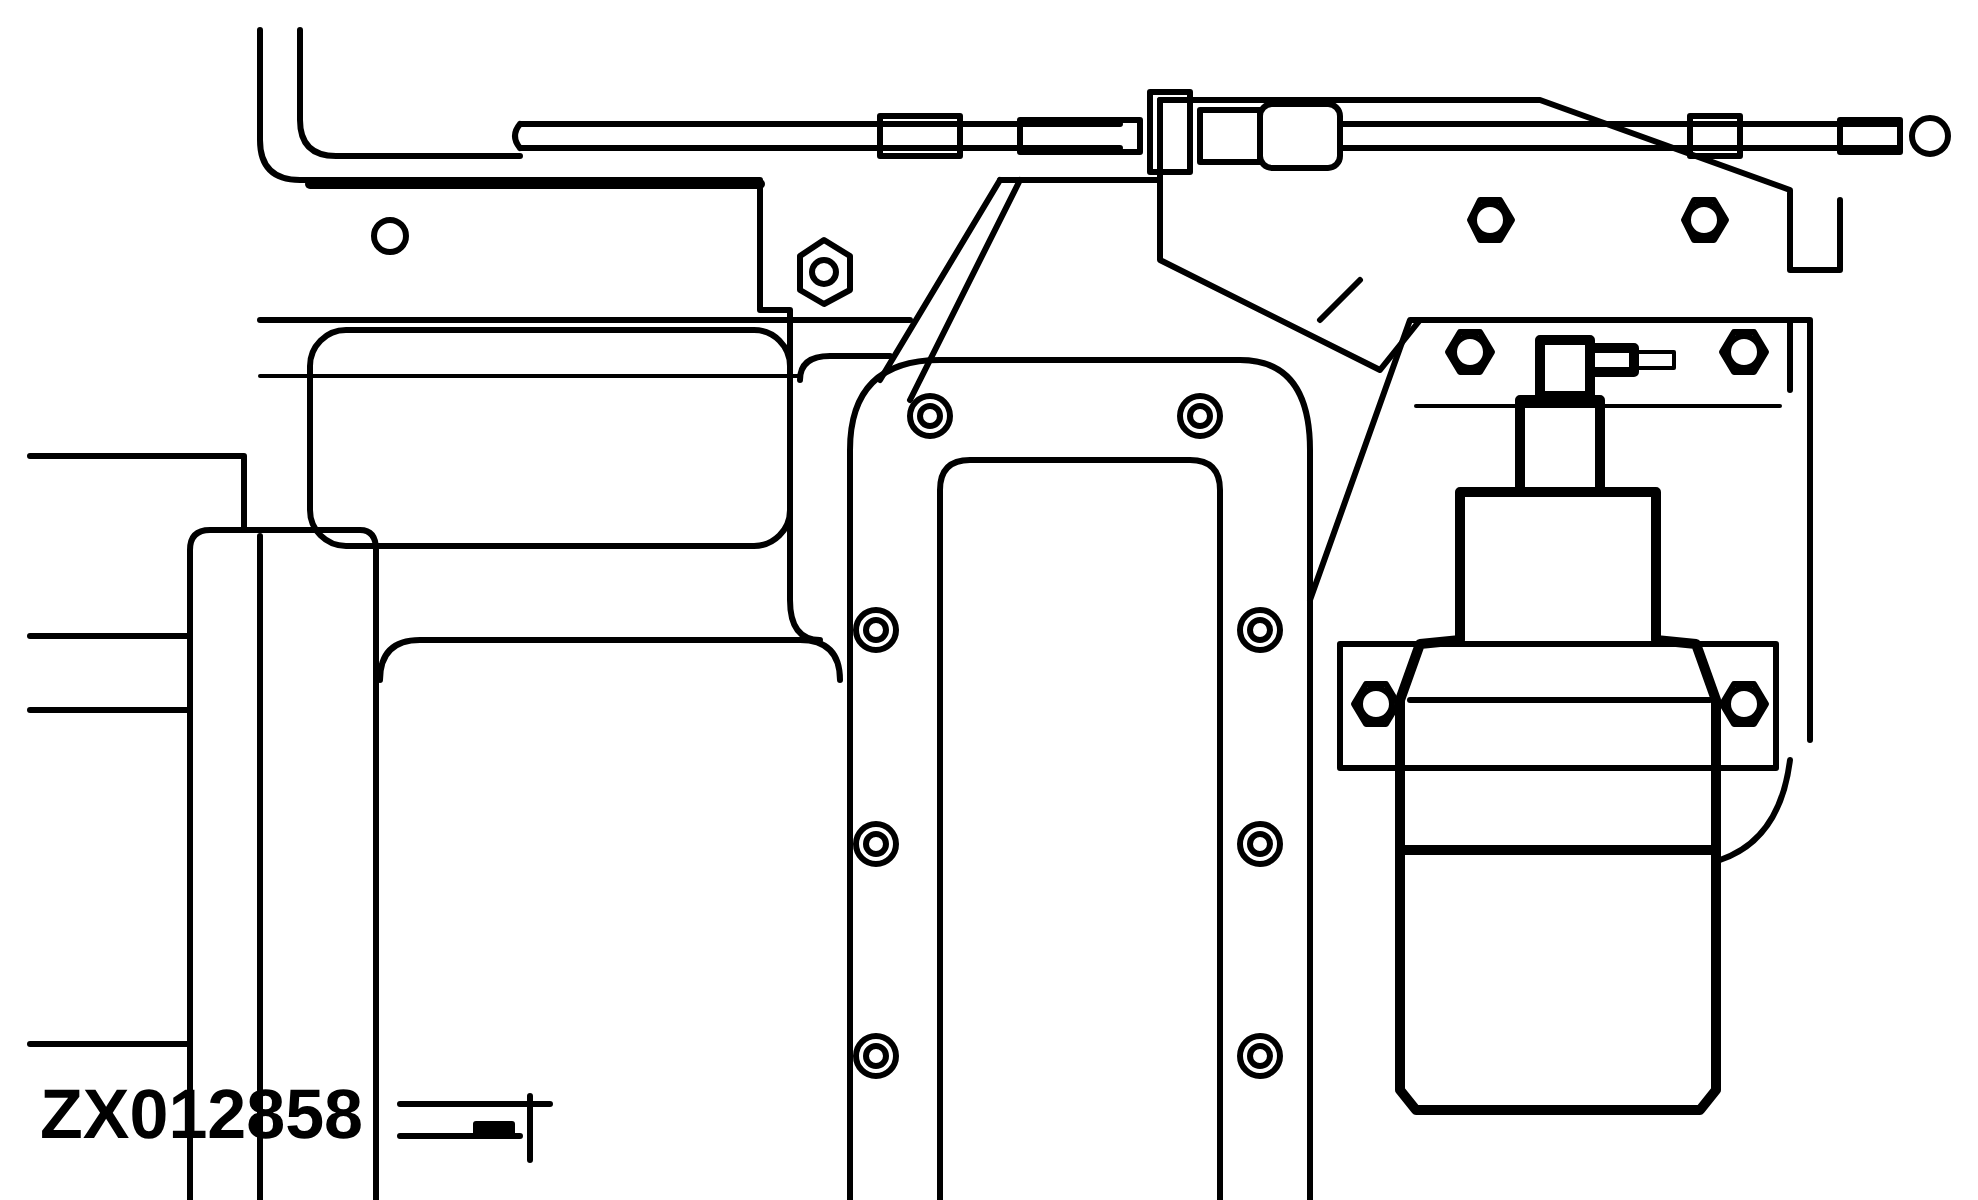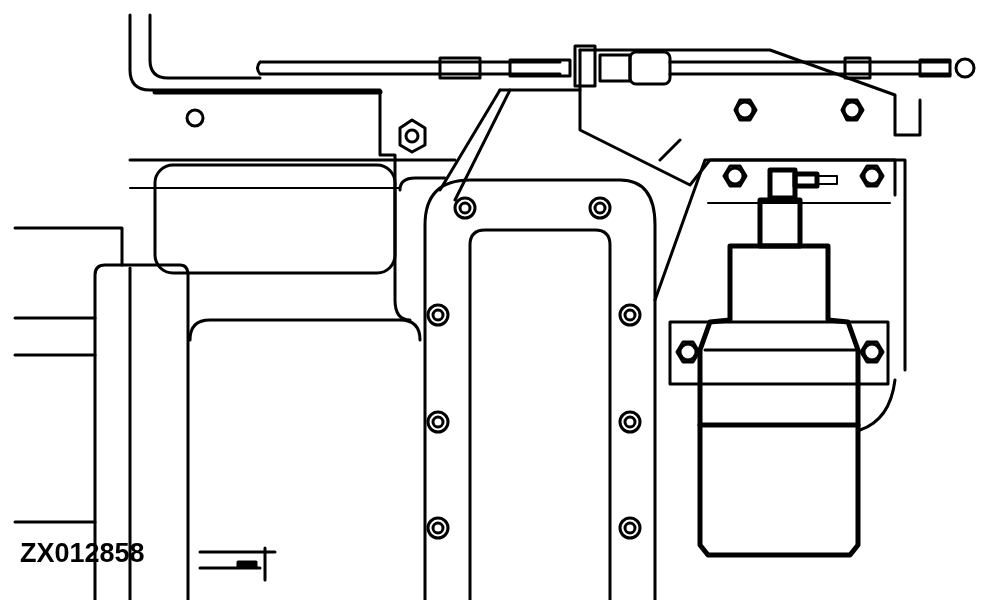--- a/index.html
+++ b/index.html
@@ -1,18 +1,18 @@
 <!DOCTYPE html>
 <html><head>
 <meta charset="utf-8">
 <style>
   html,body{margin:0;padding:0;background:#fff;}
   #root{position:relative;width:989px;height:600px;overflow:hidden;background:#fff;}
   svg{position:absolute;left:0;top:0;}
-  .lbl{position:absolute;left:20px;top:538px;font-family:"Liberation Sans",sans-serif;font-weight:bold;font-size:27px;color:#000;letter-spacing:0px;}
+  .lbl{position:absolute;left:20px;top:538px;font-family:"Liberation Sans",sans-serif;font-weight:bold;font-size:35px;color:#000;letter-spacing:0px;}
 </style>
 </head>
 <body>
 
 <div id="root">
 <svg width="989" height="600" viewBox="0 0 989 600" fill="none" stroke="#000" stroke-width="3" stroke-linejoin="round" stroke-linecap="round">
 
   <path d="M130 15 V70 Q130 90 150 90 H380 V155 H395 V160"></path>
   <path d="M150 15 V60 Q150 78 168 78 H260"></path>
   <line x1="155" y1="92" x2="380" y2="92" stroke-width="5"></line>

